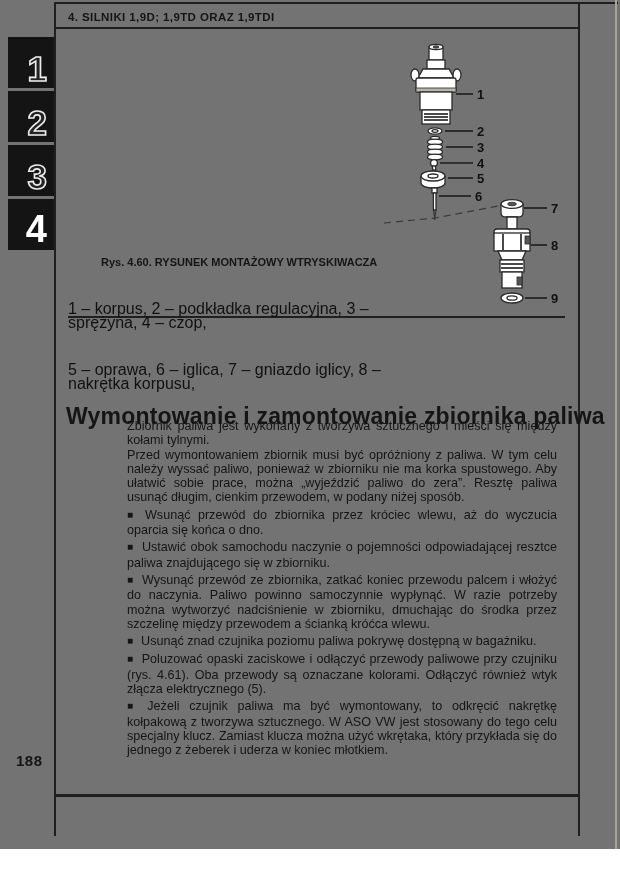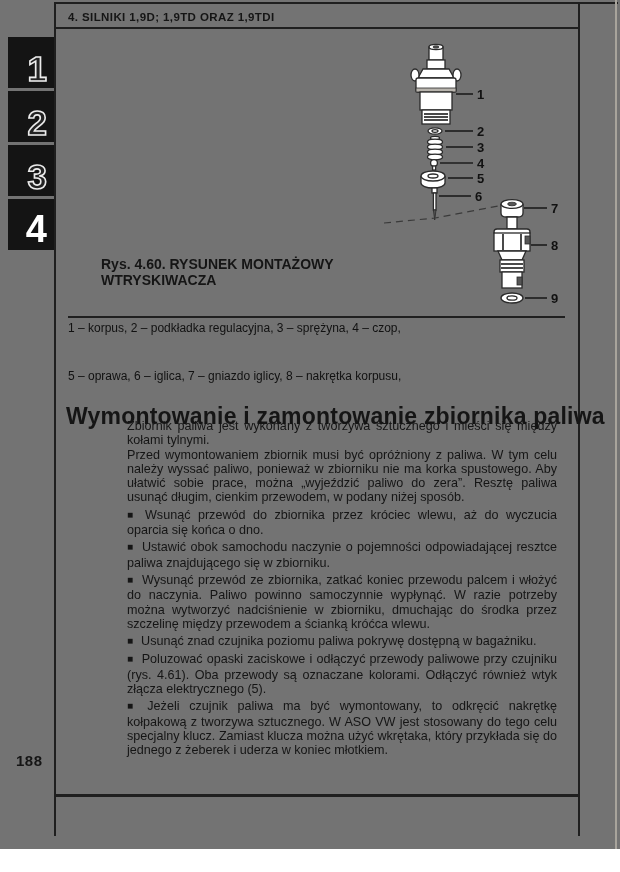--- a/index.html
+++ b/index.html
@@ -43,22 +43,22 @@
   }
 
   .figure-svg{position:absolute;left:372px;top:36px;}
   .figure-svg .part{fill:#ffffff;stroke:#2a2a2a;stroke-width:1.3;}
   .figure-svg .dark{fill:#555;stroke:#2a2a2a;stroke-width:.8;}
   .figure-svg .leader{stroke:#1c1c1c;stroke-width:1.6;}
   .figure-svg .dash{stroke:#3a3a3a;stroke-width:1.2;fill:none;stroke-dasharray:7 5;}
   .figure-svg text{font-family:"Liberation Sans",sans-serif;font-size:13px;font-weight:bold;fill:#111;}
 
   .caption{position:absolute;left:68px;top:256px;width:340px;}
-  .caption .cap-head{font-size:14px;font-weight:bold;margin-bottom:1px;padding-left:33px;}
-  .caption .legend-line{font-size:12px;line-height:13.5px;color:#111;margin-top:34px;}
+  .caption .cap-head{font-size:11px;font-weight:bold;margin-bottom:1px;padding-left:33px;}
+  .caption .legend-line{font-size:16px;line-height:13.5px;color:#111;margin-top:34px;}
 
   .section-title{
     position:absolute;left:66px;top:388px;
     font-size:23px;font-weight:bold;letter-spacing:.2px;
   }
 
   .body-text{
     position:absolute;left:127px;top:419px;width:430px;
     font-size:12.6px;line-height:14.3px;text-align:justify;
   }

